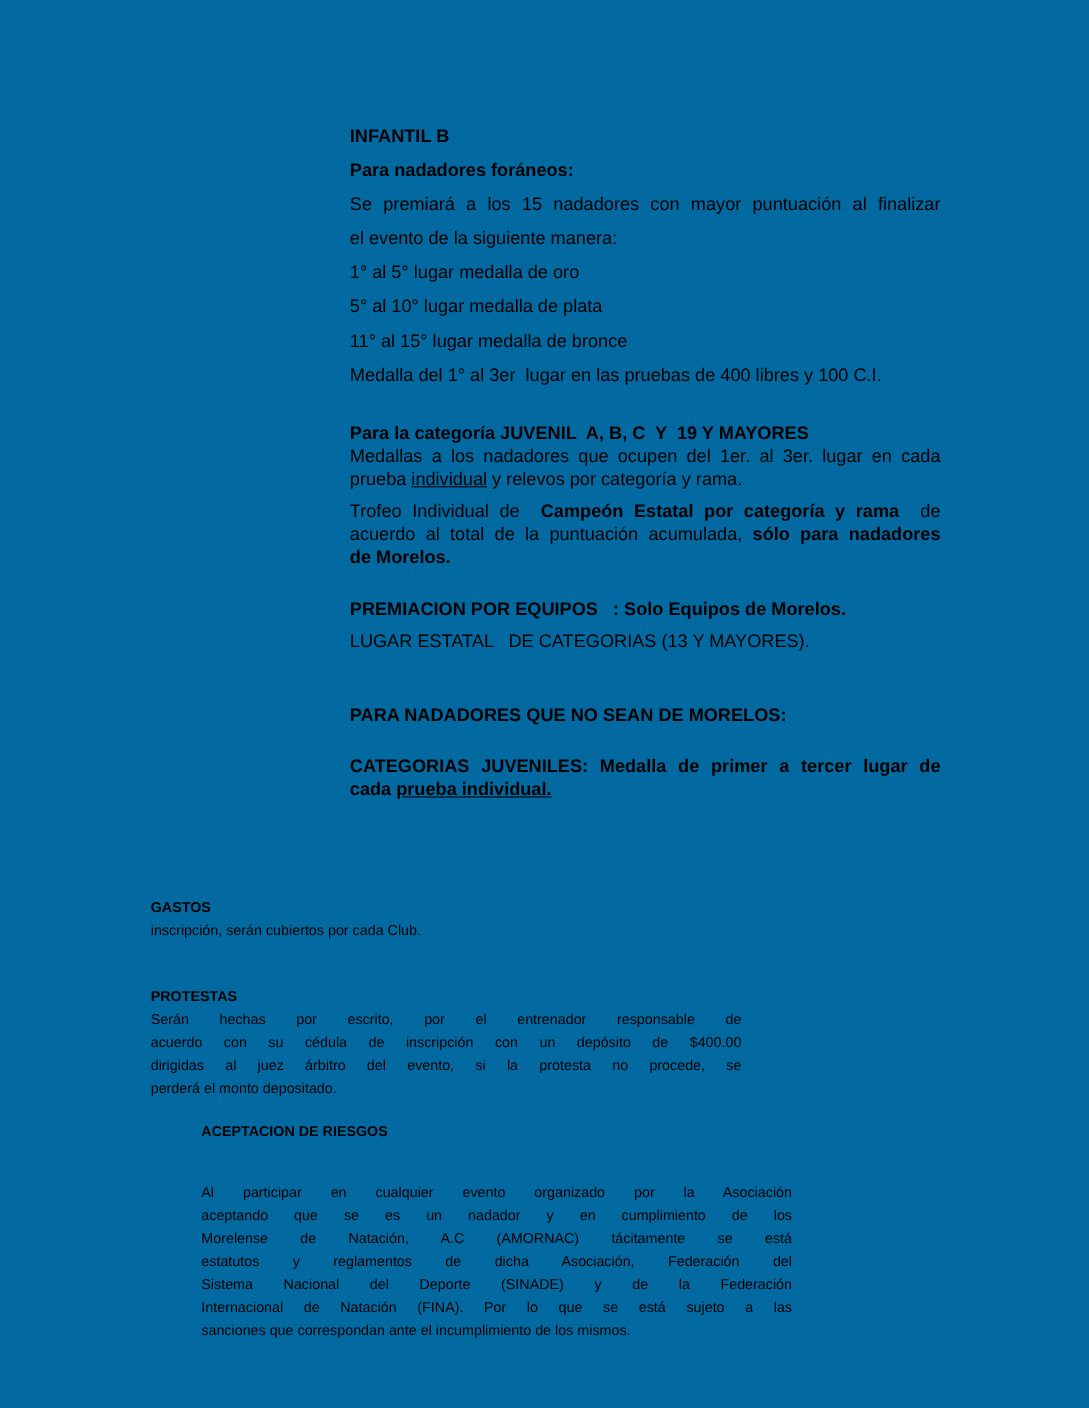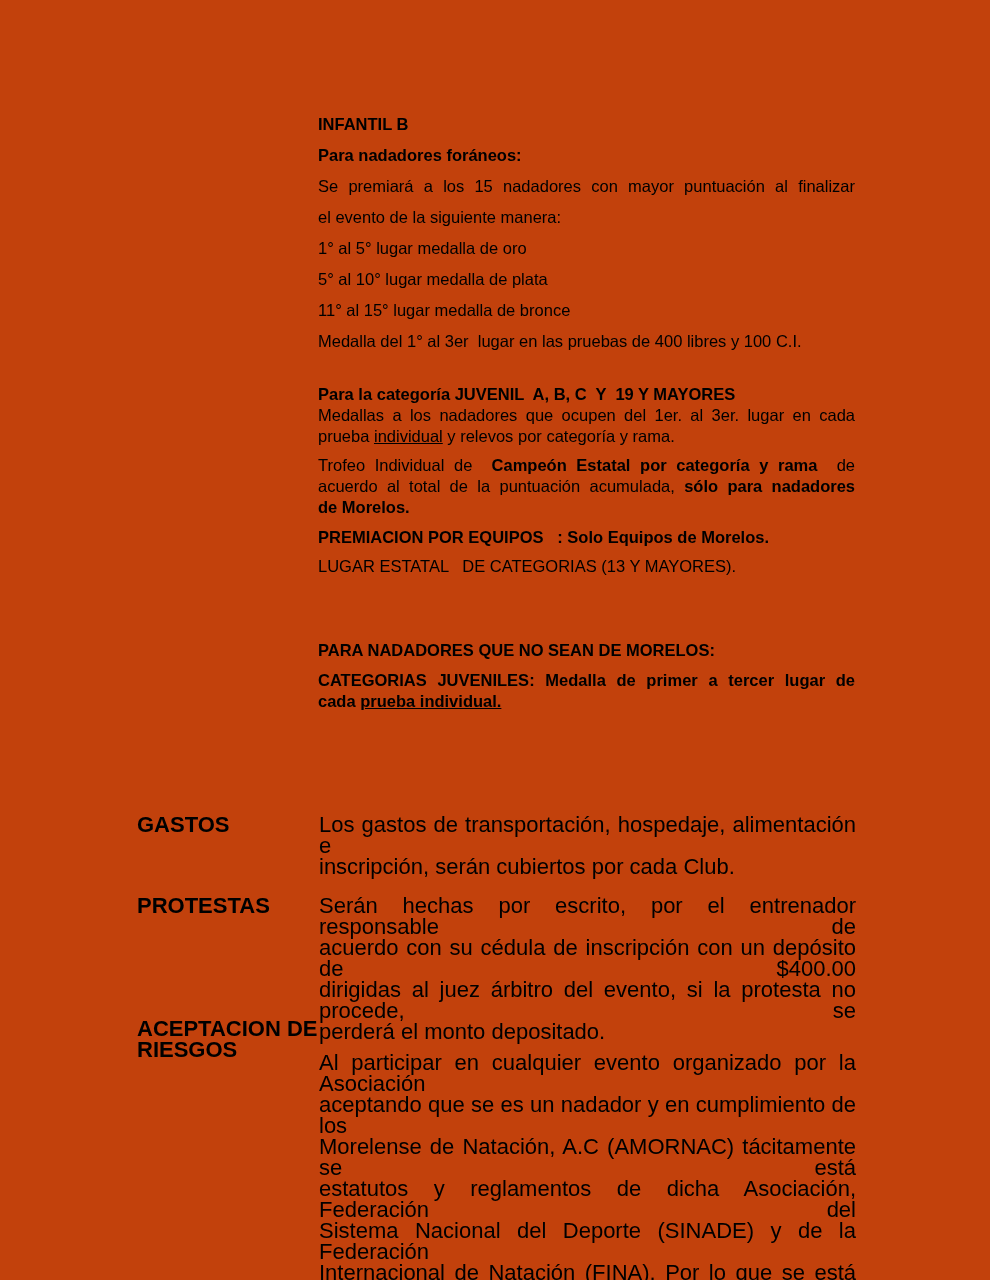--- a/index.html
+++ b/index.html
@@ -6,61 +6,62 @@
   html, body { background: #ffffff; }
   body {
     font-family: "Liberation Sans", "DejaVu Sans", sans-serif;
     color: #000000;
     width: 990px;
   }
   .page {
     position: relative;
     width: 990px;
     height: 1280px;
-    background: #c2410c;
+    background: #0369a1;
     overflow: hidden;
   }
   .col {
     position: absolute;
     left: 318px;
     width: 537px;
     font-size: 16.5px;
   }
   .block-a { top: 109px; line-height: 31px; }
   .block-b { top: 384px; line-height: 21px; }
   .block-c { top: 640px; line-height: 21px; }
   .row {
     position: absolute;
     left: 137px;
     width: 719px;
     display: flex;
-    font-size: 22px;
+    font-size: 13px;
     line-height: 21px;
+    flex-direction: column;
   }
   .row-gastos     { top: 814px; }
   .row-protestas  { top: 895px; }
-  .row-aceptacion { top: 1018px; }
+  .row-aceptacion { top: 1018px; margin-left: 46px; }
   .row .label {
     width: 182px;
     flex: none;
     font-weight: bold;
     white-space: pre-wrap;
   }
   .row .body { width: 537px; flex: none; }
   .row-aceptacion .body { padding-top: 34px; }
   .txt { white-space: pre-wrap; }
   .b, .bold { font-weight: bold; }
   .u { text-decoration: underline; }
   .line { white-space: pre-wrap; }
   .line.stretch {
     text-align: justify;
     text-align-last: justify;
   }
   .para { margin-top: 8px; }
-  .para-lg { margin-top: 9px; }
+  .para-lg { margin-top: 26px; }
 </style>
 </head>
 <body>
 
 <div class="page">
 
   <section class="col block-a">
     <p class="txt bold">INFANTIL B</p>
     <p class="txt bold">Para nadadores foráneos:</p>
     <div>
@@ -94,21 +95,20 @@
     <p class="txt bold">PARA NADADORES QUE NO SEAN DE MORELOS:</p>
     <div class="para-lg">
         <div class="line stretch"><span class="b">CATEGORIAS JUVENILES: Medalla de primer a tercer lugar de</span></div>
         <div class="line"><span class="b">cada </span><span class="b u">prueba individual.</span></div>
       </div>
   </section>
 
   <div class="row row-gastos">
     <div class="label">GASTOS</div>
     <div class="body">
-        <div class="line stretch"><span>Los gastos de transportación, hospedaje, alimentación e</span></div>
         <div class="line"><span>inscripción, serán cubiertos por cada Club.</span></div>
       </div>
   </div>
 
   <div class="row row-protestas">
     <div class="label">PROTESTAS</div>
     <div class="body">
         <div class="line stretch"><span>Serán hechas por escrito, por el entrenador responsable de</span></div>
         <div class="line stretch"><span>acuerdo con su cédula de inscripción con un depósito de $400.00</span></div>
         <div class="line stretch"><span>dirigidas al juez árbitro del evento, si la protesta no procede, se</span></div>
@@ -118,16 +118,17 @@
 
   <div class="row row-aceptacion">
     <div class="label">ACEPTACION DE RIESGOS</div>
     <div class="body">
         <div class="line stretch"><span>Al participar en cualquier evento organizado por la Asociación</span></div>
         <div class="line stretch"><span>aceptando que se es un nadador y en cumplimiento de los</span></div>
         <div class="line stretch"><span>Morelense de Natación, A.C (AMORNAC) tácitamente se está</span></div>
         <div class="line stretch"><span>estatutos y reglamentos de dicha Asociación, Federación del</span></div>
         <div class="line stretch"><span>Sistema Nacional del Deporte (SINADE) y de la Federación</span></div>
         <div class="line stretch"><span>Internacional de Natación (FINA). Por lo que se está sujeto a las</span></div>
+        <div class="line"><span>sanciones que correspondan ante el incumplimiento de los mismos.</span></div>
       </div>
   </div>
 
 </div>
 
 </body></html>

